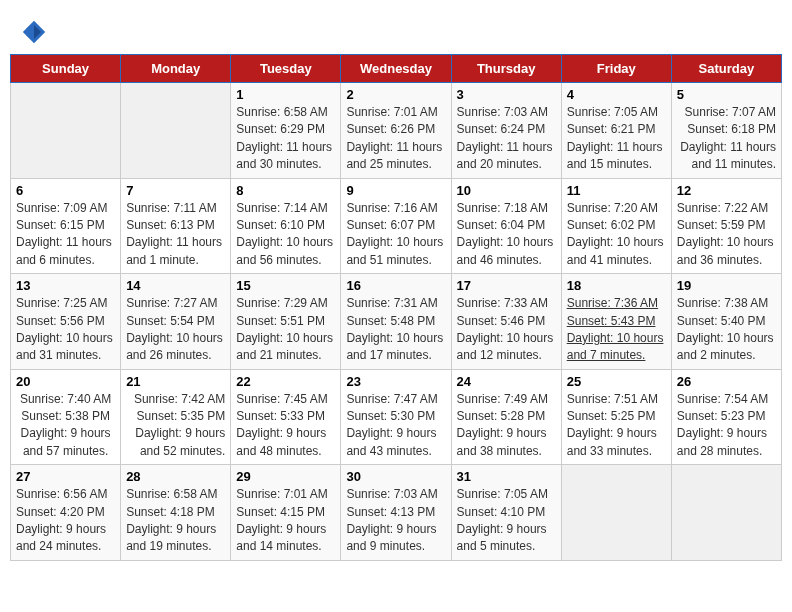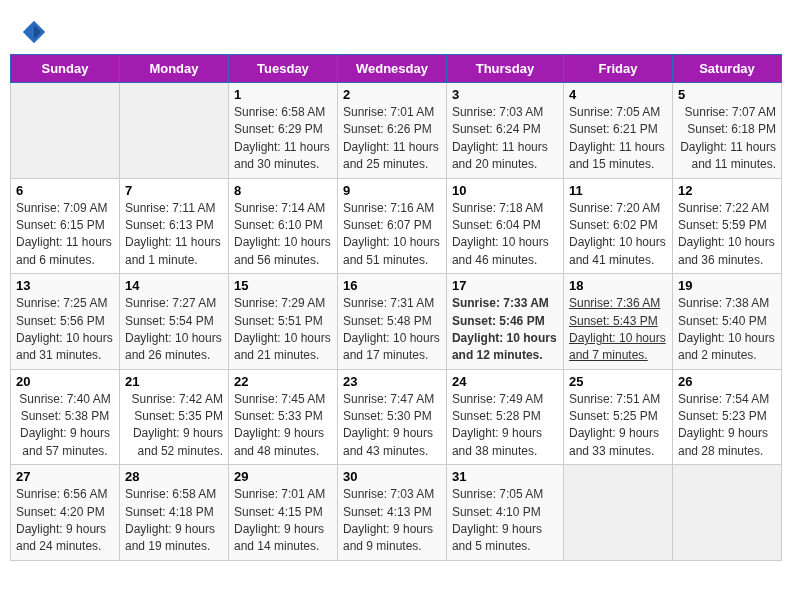--- a/index.html
+++ b/index.html
@@ -45,21 +45,21 @@
       font-size: 15px;
       color: #444;
     }
     table {
       width: 100%;
       border-collapse: collapse;
       margin-top: 4px;
       font-size: 11px;
     }
     thead tr th {
-      background-color: #a21caf;
+      background-color: #b91c1c;
       color: #fff;
       text-align: center;
       padding: 6px 4px;
       font-size: 13px;
       font-weight: bold;
       border: 1px solid #2a6bbf;
     }
     tbody tr td {
       vertical-align: top;
       border: 1px solid #ccc;
@@ -234,21 +234,21 @@
         </td>
         <td>
           <span class="day-num">16</span>
           <div class="day-detail" style="white-space: pre-line;">Sunrise: 7:31 AM
 Sunset: 5:48 PM
 Daylight: 10 hours
 and 17 minutes.</div>
         </td>
         <td>
           <span class="day-num">17</span>
-          <div class="day-detail" style="white-space: pre-line; font-weight: bold;">Sunrise: 7:33 AM
+          <div class="day-detail" style="white-space: pre-line;">Sunrise: 7:33 AM
 Sunset: 5:46 PM
 Daylight: 10 hours
 and 12 minutes.</div>
         </td>
         <td>
           <span class="day-num">18</span>
           <div class="day-detail" style="white-space: pre-line; text-decoration: underline;">Sunrise: 7:36 AM
 Sunset: 5:43 PM
 Daylight: 10 hours
 and 7 minutes.</div>

